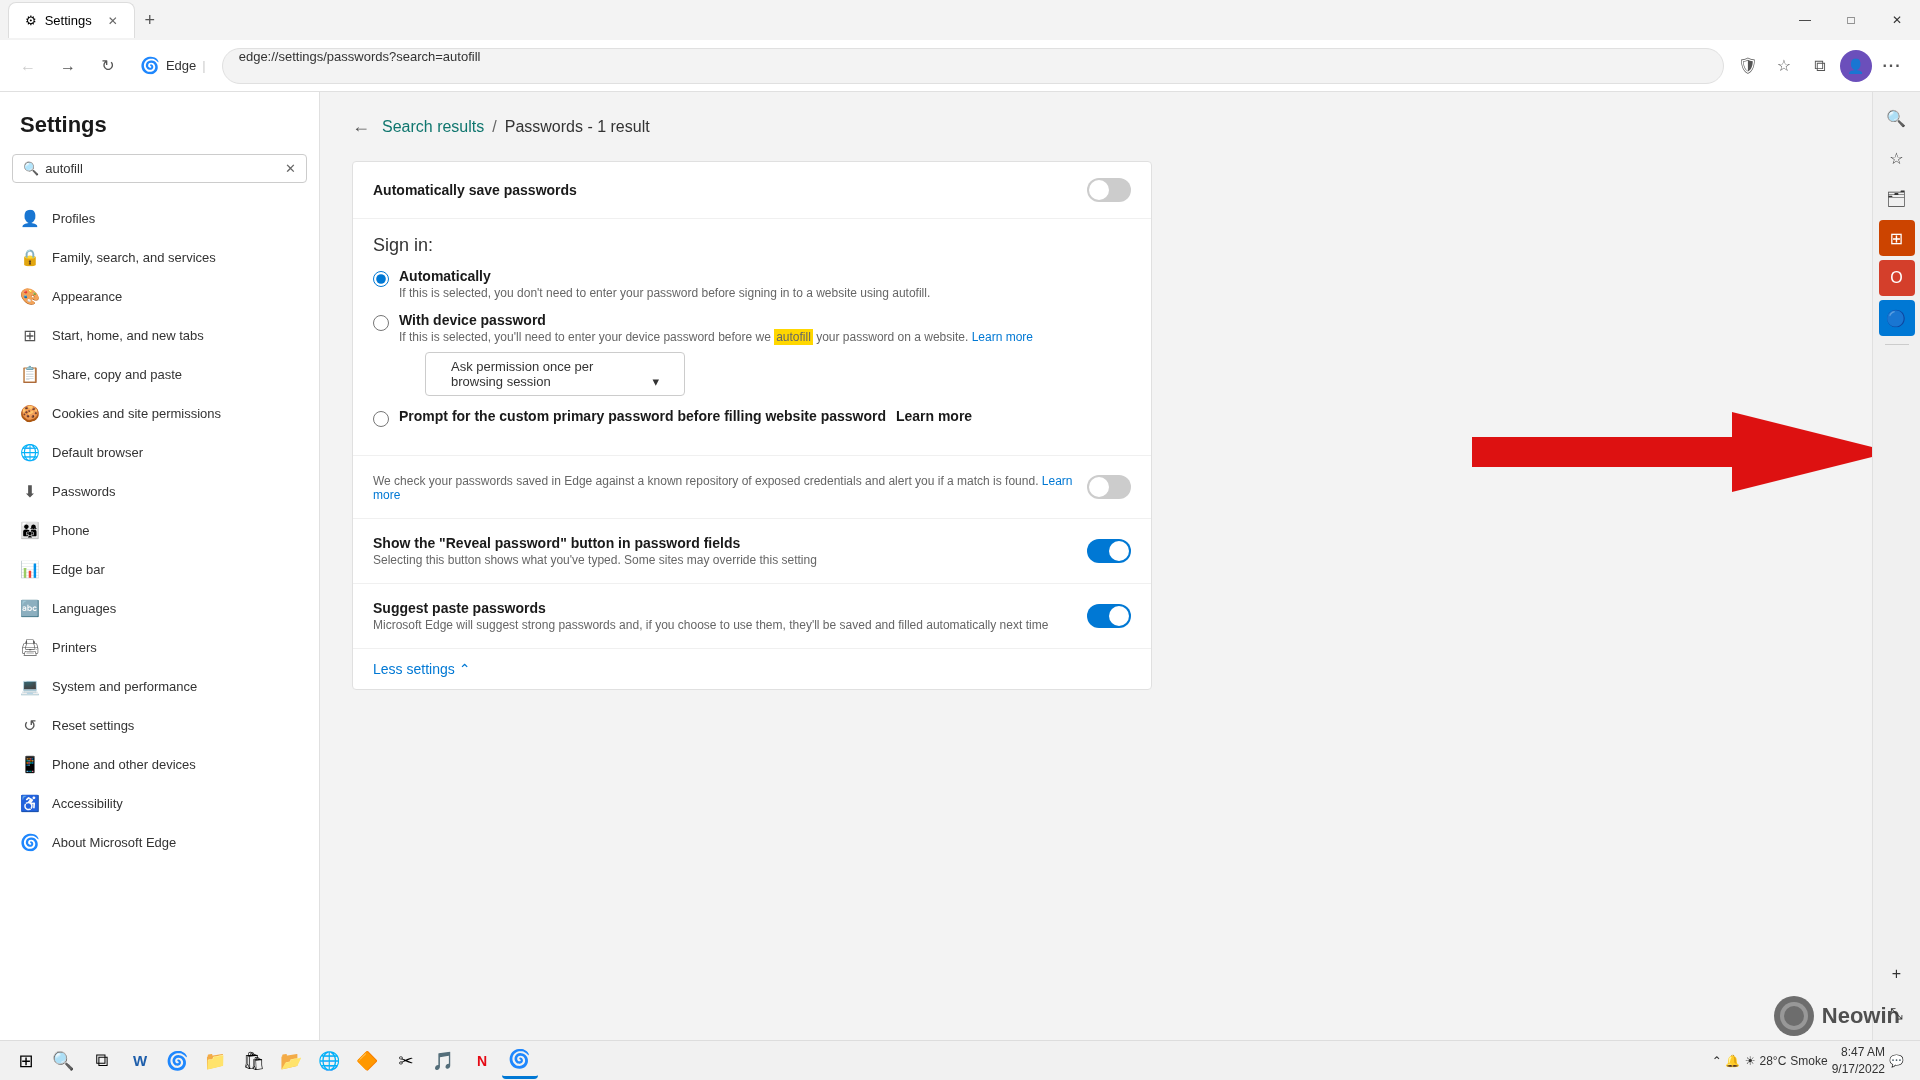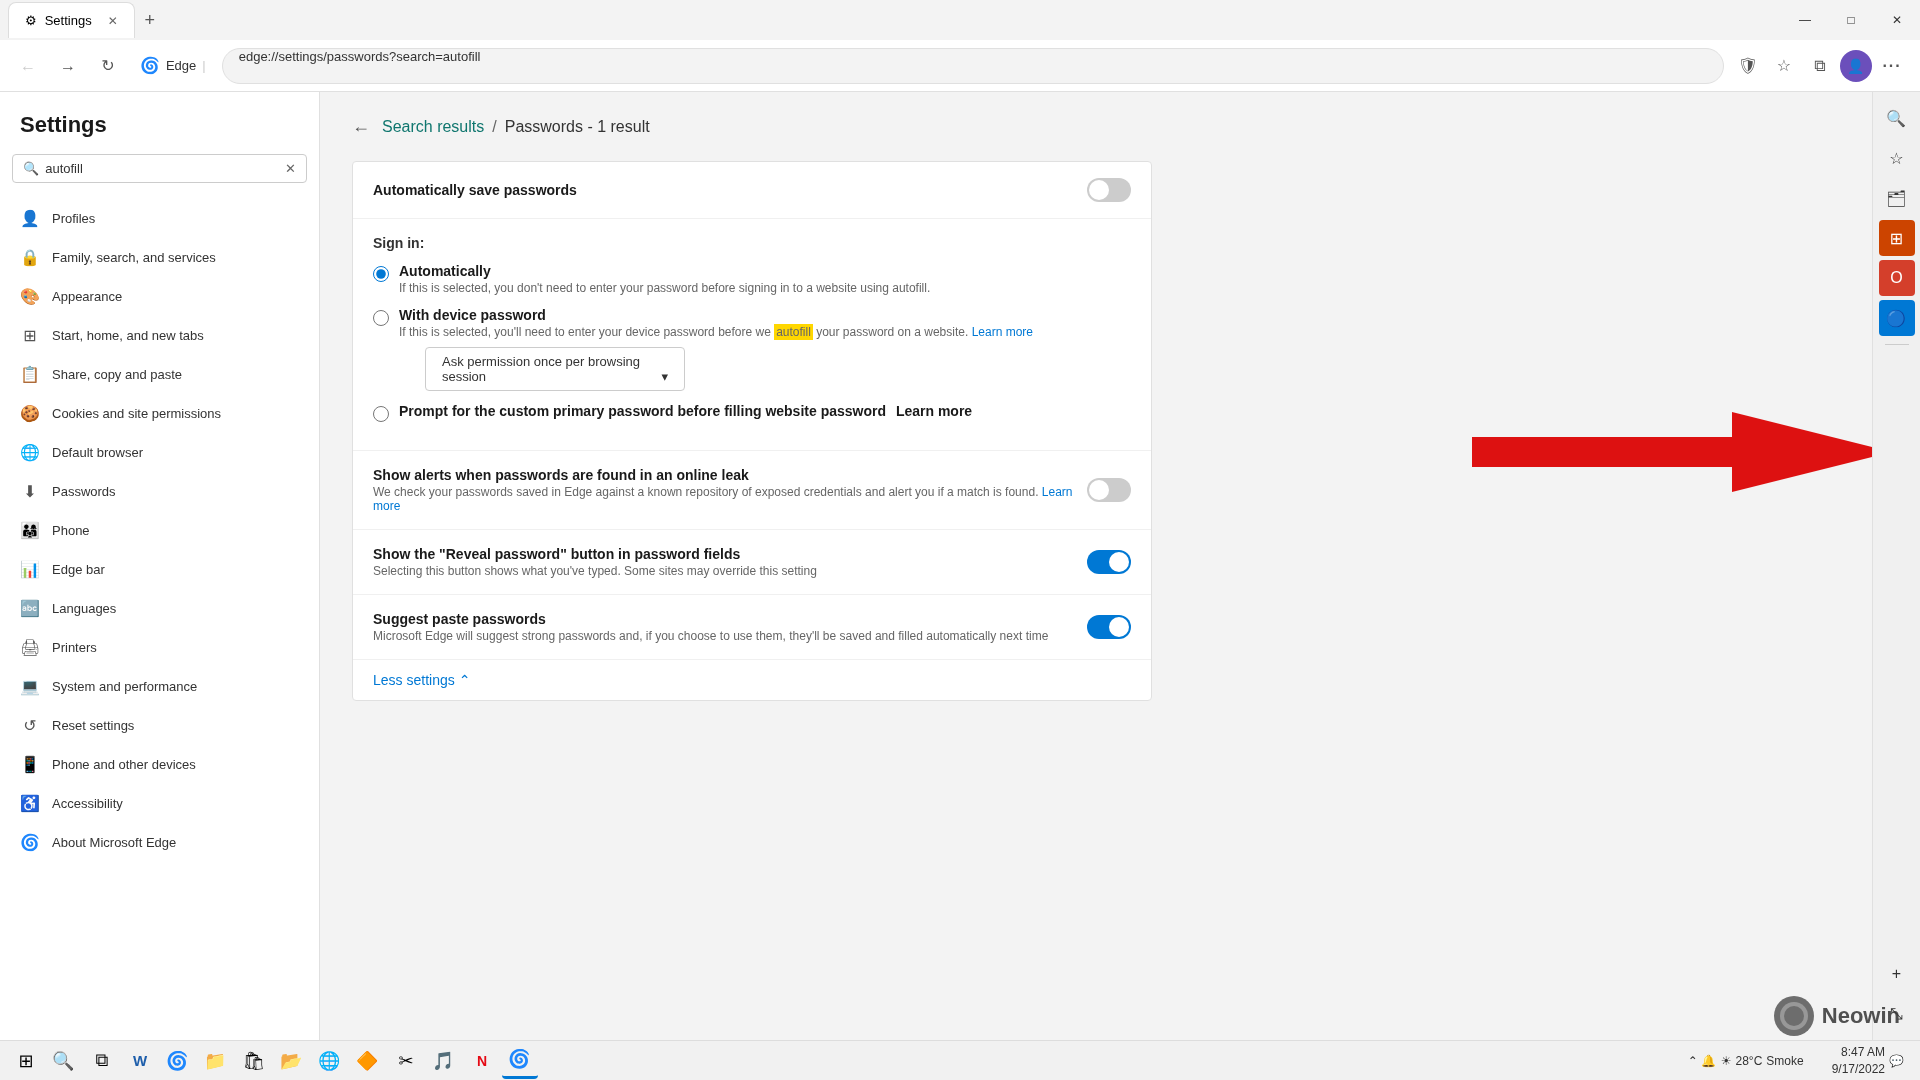--- a/index.html
+++ b/index.html
@@ -116,33 +116,33 @@
     .toggle-slider::before {
       content: ''; position: absolute;
       width: 20px; height: 20px; border-radius: 50%; background: #fff;
       top: 2px; transition: 0.2s;
     }
     .toggle-slider.on::before { left: 22px; }
     .toggle-slider.off::before { left: 2px; }
 
     
     .radio-section { padding: 16px 20px; border-bottom: 1px solid #f0f0f0; }
-    .sign-in-label { font-size: 14px; font-weight: 700; color: #333; margin-bottom: 12px; }
+    .sign-in-label { font-size: 18px; font-weight: 400; color: #333; margin-bottom: 12px; }
     .radio-option { display: flex; align-items: flex-start; gap: 10px; margin-bottom: 12px; }
     .radio-option input[type=radio] { margin-top: 3px; cursor: pointer; accent-color: #0078d4; width: 16px; height: 16px; flex-shrink: 0; }
     .radio-label { font-size: 14px; font-weight: 600; color: #1a1a1a; }
     .radio-desc { font-size: 12px; color: #666; margin-top: 2px; }
     .radio-desc .highlight { background: #ffd700; padding: 1px 2px; }
     .radio-desc .learn-link { color: #0078d4; cursor: pointer; text-decoration: none; }
     .radio-suboption {
       margin-left: 26px; margin-top: 8px;
     }
     .session-dropdown {
       display: flex; align-items: flex-end; gap: 14px;
-      border: 1px solid #ccc; border-radius: 4px; padding: 6px 16px;
+      border: 1px solid #ccc; border-radius: 4px; padding: 6px 25px;
       cursor: pointer; font-size: 13px; color: #333; background: #fff;
       width: 260px;
     }
 
     
     .less-settings { padding: 12px 20px; }
     .less-settings-btn { color: #0078d4; cursor: pointer; font-size: 14px; display: flex; align-items: center; gap: 4px; }
 
     
     .taskbar {
@@ -150,21 +150,21 @@
       background: #1a1a2e;
       display: flex; align-items: center;
       position: fixed; bottom: 0; left: 0; right: 0;
       padding: 0 8px; gap: 2px;
       background: rgba(240,240,240,0.95);
       border-top: 1px solid #ddd;
     }
     .taskbar-icon { width: 36px; height: 36px; display: flex; align-items: center; justify-content: center; cursor: pointer; border-radius: 4px; font-size: 18px; }
     .taskbar-spacer { flex: 1; }
     .taskbar-system { display: flex; align-items: center; gap: 4px; font-size: 12px; color: #333; padding: 0 8px; }
-    .time-display { text-align: right; font-size: 12px; line-height: 1.4; margin-left: 24px; }
+    .time-display { text-align: right; font-size: 12px; line-height: 1.4; }
 
     
     .edge-sidebar {
       width: 48px;
       background: #f0f0f0;
       border-left: 1px solid #e0e0e0;
       display: flex; flex-direction: column; align-items: center;
       padding: 8px 0; gap: 4px;
     }
     .edge-sidebar-btn { width: 36px; height: 36px; display: flex; align-items: center; justify-content: center; cursor: pointer; border-radius: 4px; font-size: 16px; color: #333; }
@@ -347,21 +347,20 @@
             <div class="radio-label">
               <span>Prompt for the custom primary password before filling website password</span>
               <a class="learn-link" style="margin-left:6px;">Learn more</a>
             </div>
           </div>
         </div>
       </div>
 
       <div class="setting-row">
         <div>
-          <div class="setting-label">Show alerts when passwords are found in an online leak</div>
           <div class="setting-desc">
             <span>We check your passwords saved in Edge against a known repository of exposed credentials and alert you if a match is found. </span><a class="learn-link">Learn more</a>
           </div>
         </div>
         <div class="toggle">
           <div class="toggle-slider off"></div>
         </div>
       </div>
 
       <div class="setting-row">

